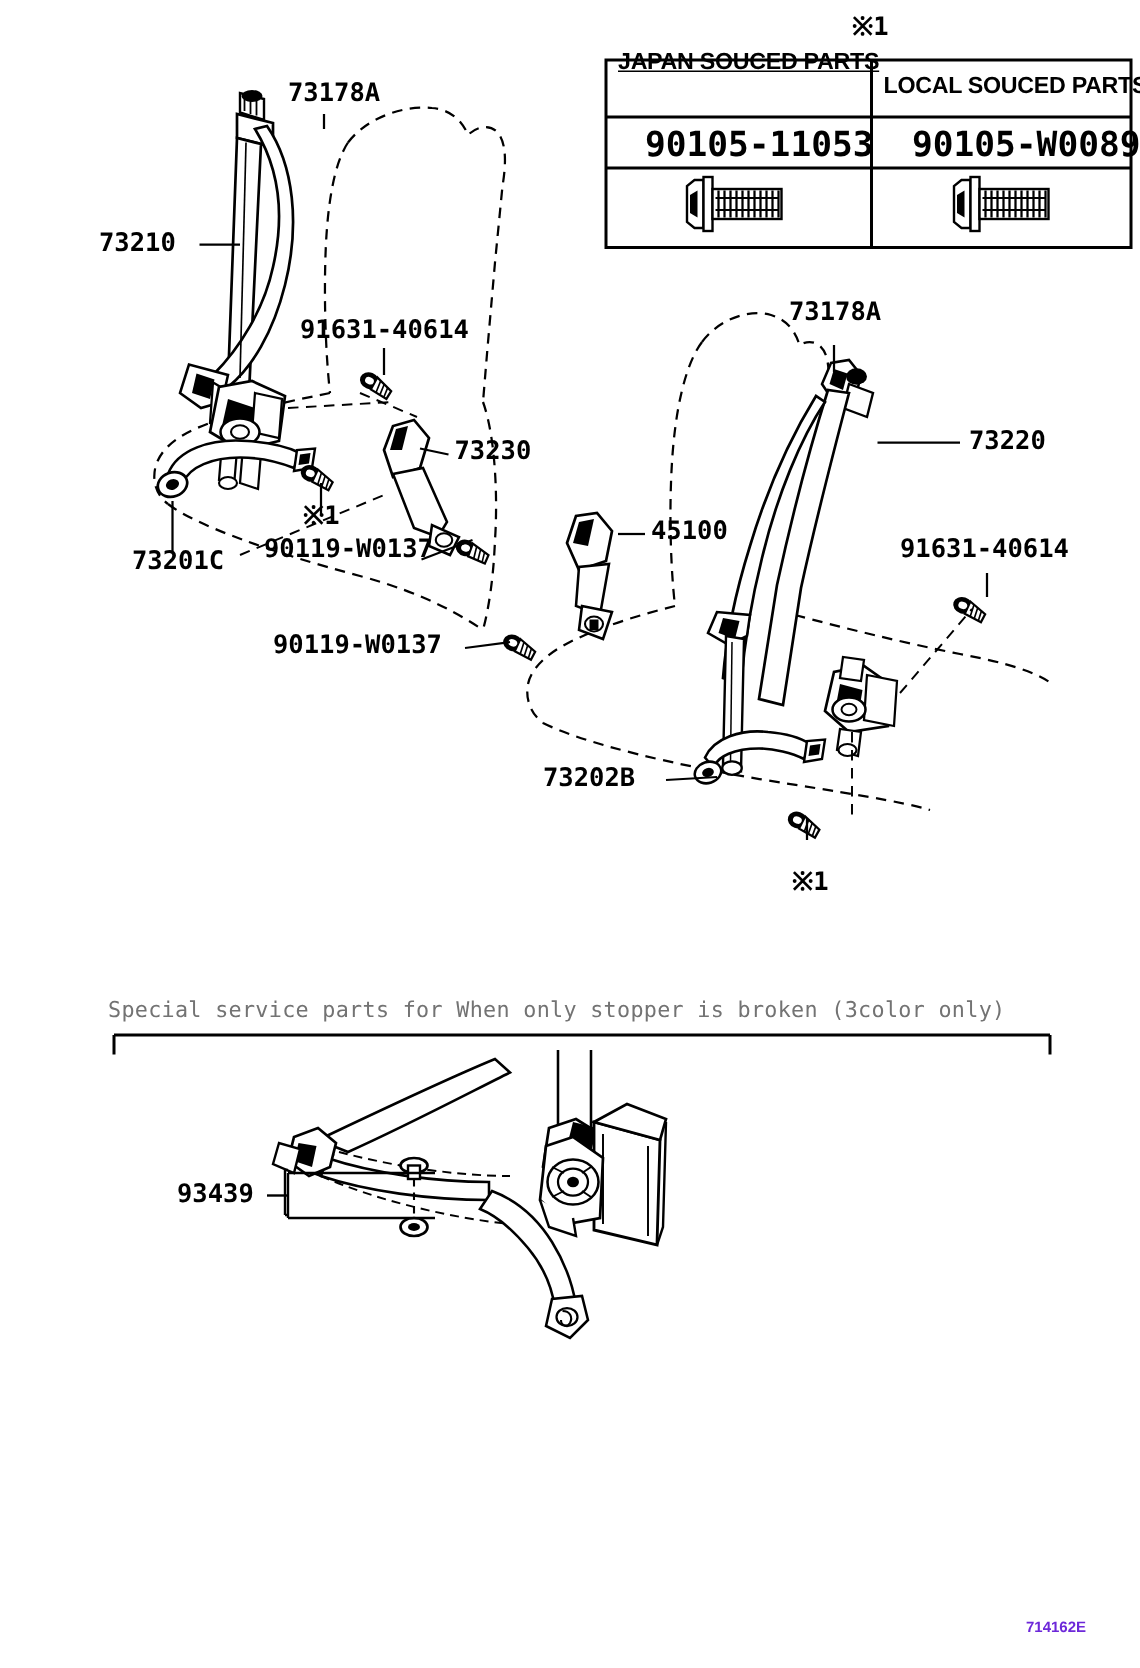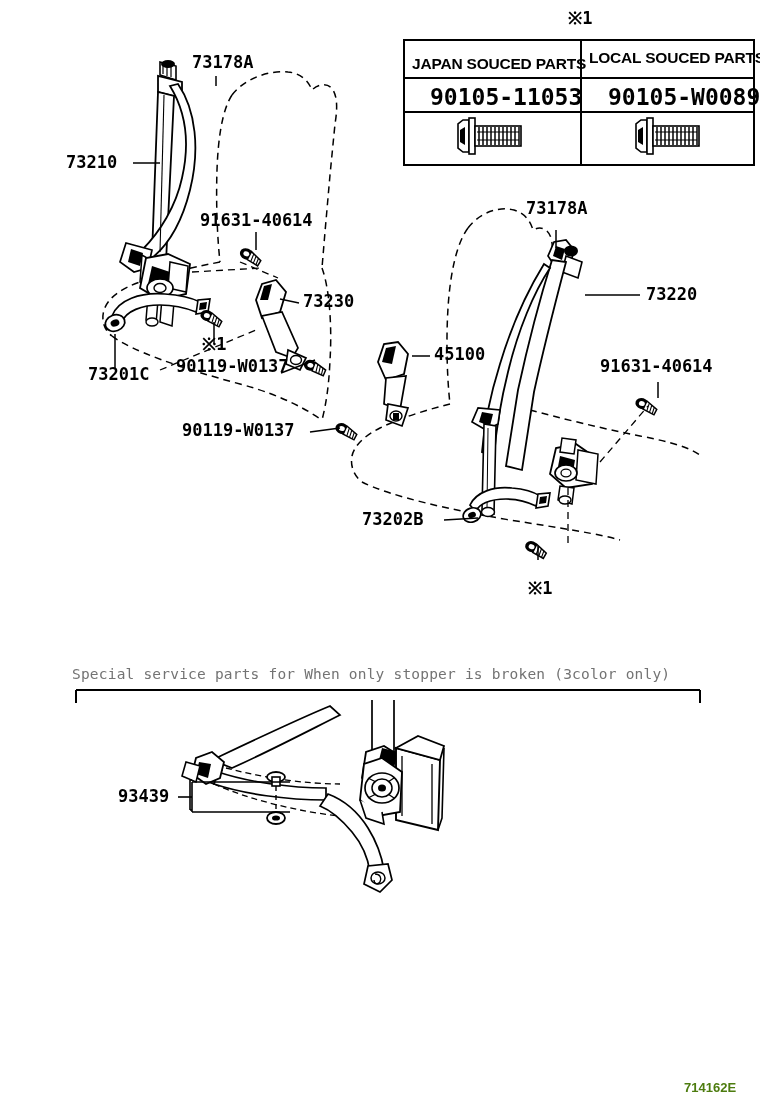--- a/index.html
+++ b/index.html
@@ -47,22 +47,22 @@
     font-family: "DejaVu Sans Mono", monospace;
     font-size: 14.5px;
     color: #737373;
     white-space: nowrap;
     letter-spacing: 0.2px;
   }
   .figcode {
     position: absolute;
     font-family: "Liberation Sans", sans-serif;
     font-weight: bold;
-    font-size: 13px;
-    color: #4d7c0f;
+    font-size: 10px;
+    color: #6d28d9;
   }
 </style>
 </head>
 <body>
 
 <div id="sheet">
 
   <svg width="760" height="1112" viewBox="0 0 760 1112">
     <defs>
       <g id="flange-bolt">
@@ -385,21 +385,21 @@
           <use href="#flange-bolt"></use>
         </g>
       <g transform="translate(636,122)">
           <use href="#flange-bolt"></use>
         </g>
     </g>
   </svg>
 
   <div class="lbl" style="left:568px; top:10px;">※1</div>
 
-  <div class="lbl tbl-head" style="left:412px; top:56px;">JAPAN SOUCED PARTS</div>
+  <div class="lbl tbl-head" style="left:412px; top:34px;text-decoration:underline;">JAPAN SOUCED PARTS</div>
   <div class="lbl tbl-head" style="left:589px; top:50px;">LOCAL SOUCED PARTS</div>
 
   <div class="lbl tbl-num" style="left:430px; top:86px;">90105-11053</div>
   <div class="lbl tbl-num" style="left:608px; top:86px;">90105-W0089</div>
 
   <div class="lbl" style="left:192px; top:54px;">73178A</div>
   <div class="lbl" style="left:66px; top:154px;">73210</div>
   <div class="lbl" style="left:200px; top:212px;">91631-40614</div>
   <div class="lbl" style="left:303px; top:293px;">73230</div>
   <div class="lbl" style="left:202px; top:336px;">※1</div>

